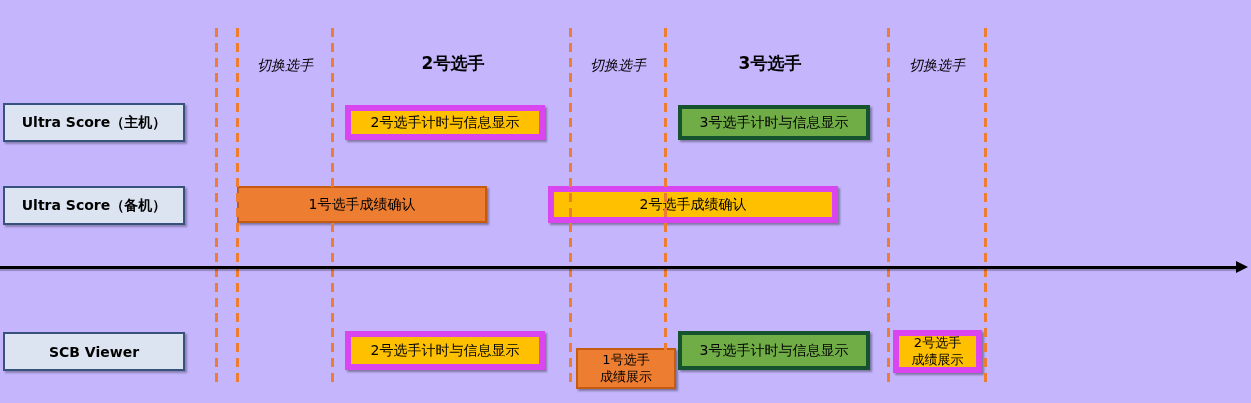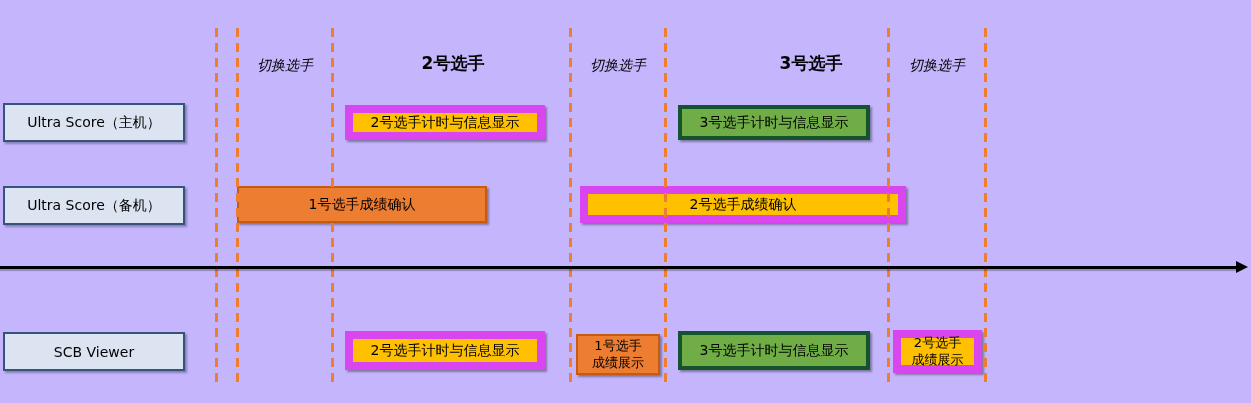--- a/index.html
+++ b/index.html
@@ -11,40 +11,40 @@
   .dashline{
     position:absolute;top:28px;height:360px;width:3px;z-index:3;
     background:repeating-linear-gradient(to bottom,#ED7D31 0 9px,transparent 9px 15px);
   }
   
   .lane-label{
     position:absolute;left:3px;width:182px;height:39px;z-index:2;
     background:#DBE4F0;border:2px solid #37527C;
     box-shadow:2px 2px 2px rgba(0,0,0,0.3);
     display:flex;align-items:center;justify-content:center;
-    font-size:14px;font-weight:400;box-sizing:border-box;
+    font-size:14px;font-weight:700;box-sizing:border-box;
   }
   
   .phase-switch{
     position:absolute;z-index:2;font-size:14px;font-style:italic;
     width:96px;text-align:center;top:57px;
   }
   .phase-player{
     position:absolute;z-index:2;font-size:17px;font-weight:bold;
     width:130px;text-align:center;top:52px;
   }
   
   .abox{
     position:absolute;z-index:2;box-sizing:border-box;
     display:flex;align-items:center;justify-content:center;flex-direction:column;
     font-size:14px;text-align:center;line-height:1.25;
     box-shadow:2px 2px 2px rgba(0,0,0,0.35);
   }
   .abox.small{font-size:13px;}
-  .c-yellow{background:#FFC000;border:8px solid #d946ef;}
+  .c-yellow{background:#FFC000;border:6px solid #d946ef;}
   .c-orange{background:#ED7D31;border:2px solid #C55A11;}
   .c-green{background:#70AD47;border:4px solid #14532d;}
   
   .axis-line{
     position:absolute;left:0;top:266px;width:1238px;height:3px;background:#000;z-index:4;
     box-shadow:0 2px 1px rgba(0,0,0,0.25);
   }
   .axis-arrow{
     position:absolute;left:1236px;top:261px;width:0;height:0;z-index:4;
     border-top:6px solid transparent;border-bottom:6px solid transparent;
@@ -60,38 +60,38 @@
   <div class="dashline" style="left:236px"></div>
   <div class="dashline" style="left:331px"></div>
   <div class="dashline" style="left:569px"></div>
   <div class="dashline" style="left:664px"></div>
   <div class="dashline" style="left:887px"></div>
   <div class="dashline" style="left:984px"></div>
 
   <div class="phase-switch" style="left:237px">切换选手</div>
   <div class="phase-player" style="left:388px">2号选手</div>
   <div class="phase-switch" style="left:570px">切换选手</div>
-  <div class="phase-player" style="left:746px">3号选手</div>
+  <div class="phase-player" style="left:705px">3号选手</div>
   <div class="phase-switch" style="left:889px">切换选手</div>
 
   <div class="lane-label" style="top:103px">Ultra Score（主机）</div>
   <div class="lane-label" style="top:332px">SCB Viewer</div>
   <div class="lane-label" style="top:186px">Ultra Score（备机）</div>
 
   <div class="abox c-yellow" style="left:345px;top:105px;width:200px;height:35px">2号选手计时与信息显示</div>
   <div class="abox c-green" style="left:678px;top:105px;width:192px;height:35px">3号选手计时与信息显示</div>
 
   <div class="abox c-orange" style="left:237px;top:186px;width:250px;height:37px;z-index:2">1号选手成绩确认</div>
-  <div class="abox c-yellow" style="left:580px;top:186px;width:326px;height:37px;z-index:2">2号选手成绩确认</div>
+  <div class="abox c-yellow" style="left:548px;top:186px;width:290px;height:37px;z-index:2">2号选手成绩确认</div>
 
   <div class="axis-line"></div>
   <div class="axis-arrow"></div>
 
   <div class="abox c-yellow" style="left:345px;top:331px;width:200px;height:39px">2号选手计时与信息显示</div>
-  <div class="abox c-orange small" style="left:576px;top:334px;width:84px;height:41px">
+  <div class="abox c-orange small" style="left:576px;top:348px;width:100px;height:41px">
     <span>1号选手</span>
     <span>成绩展示</span>
   </div>
   <div class="abox c-green" style="left:678px;top:331px;width:192px;height:39px">3号选手计时与信息显示</div>
   <div class="abox c-yellow small" style="left:893px;top:330px;width:89px;height:43px">
     <span>2号选手</span>
     <span>成绩展示</span>
   </div>
 
 </div>

